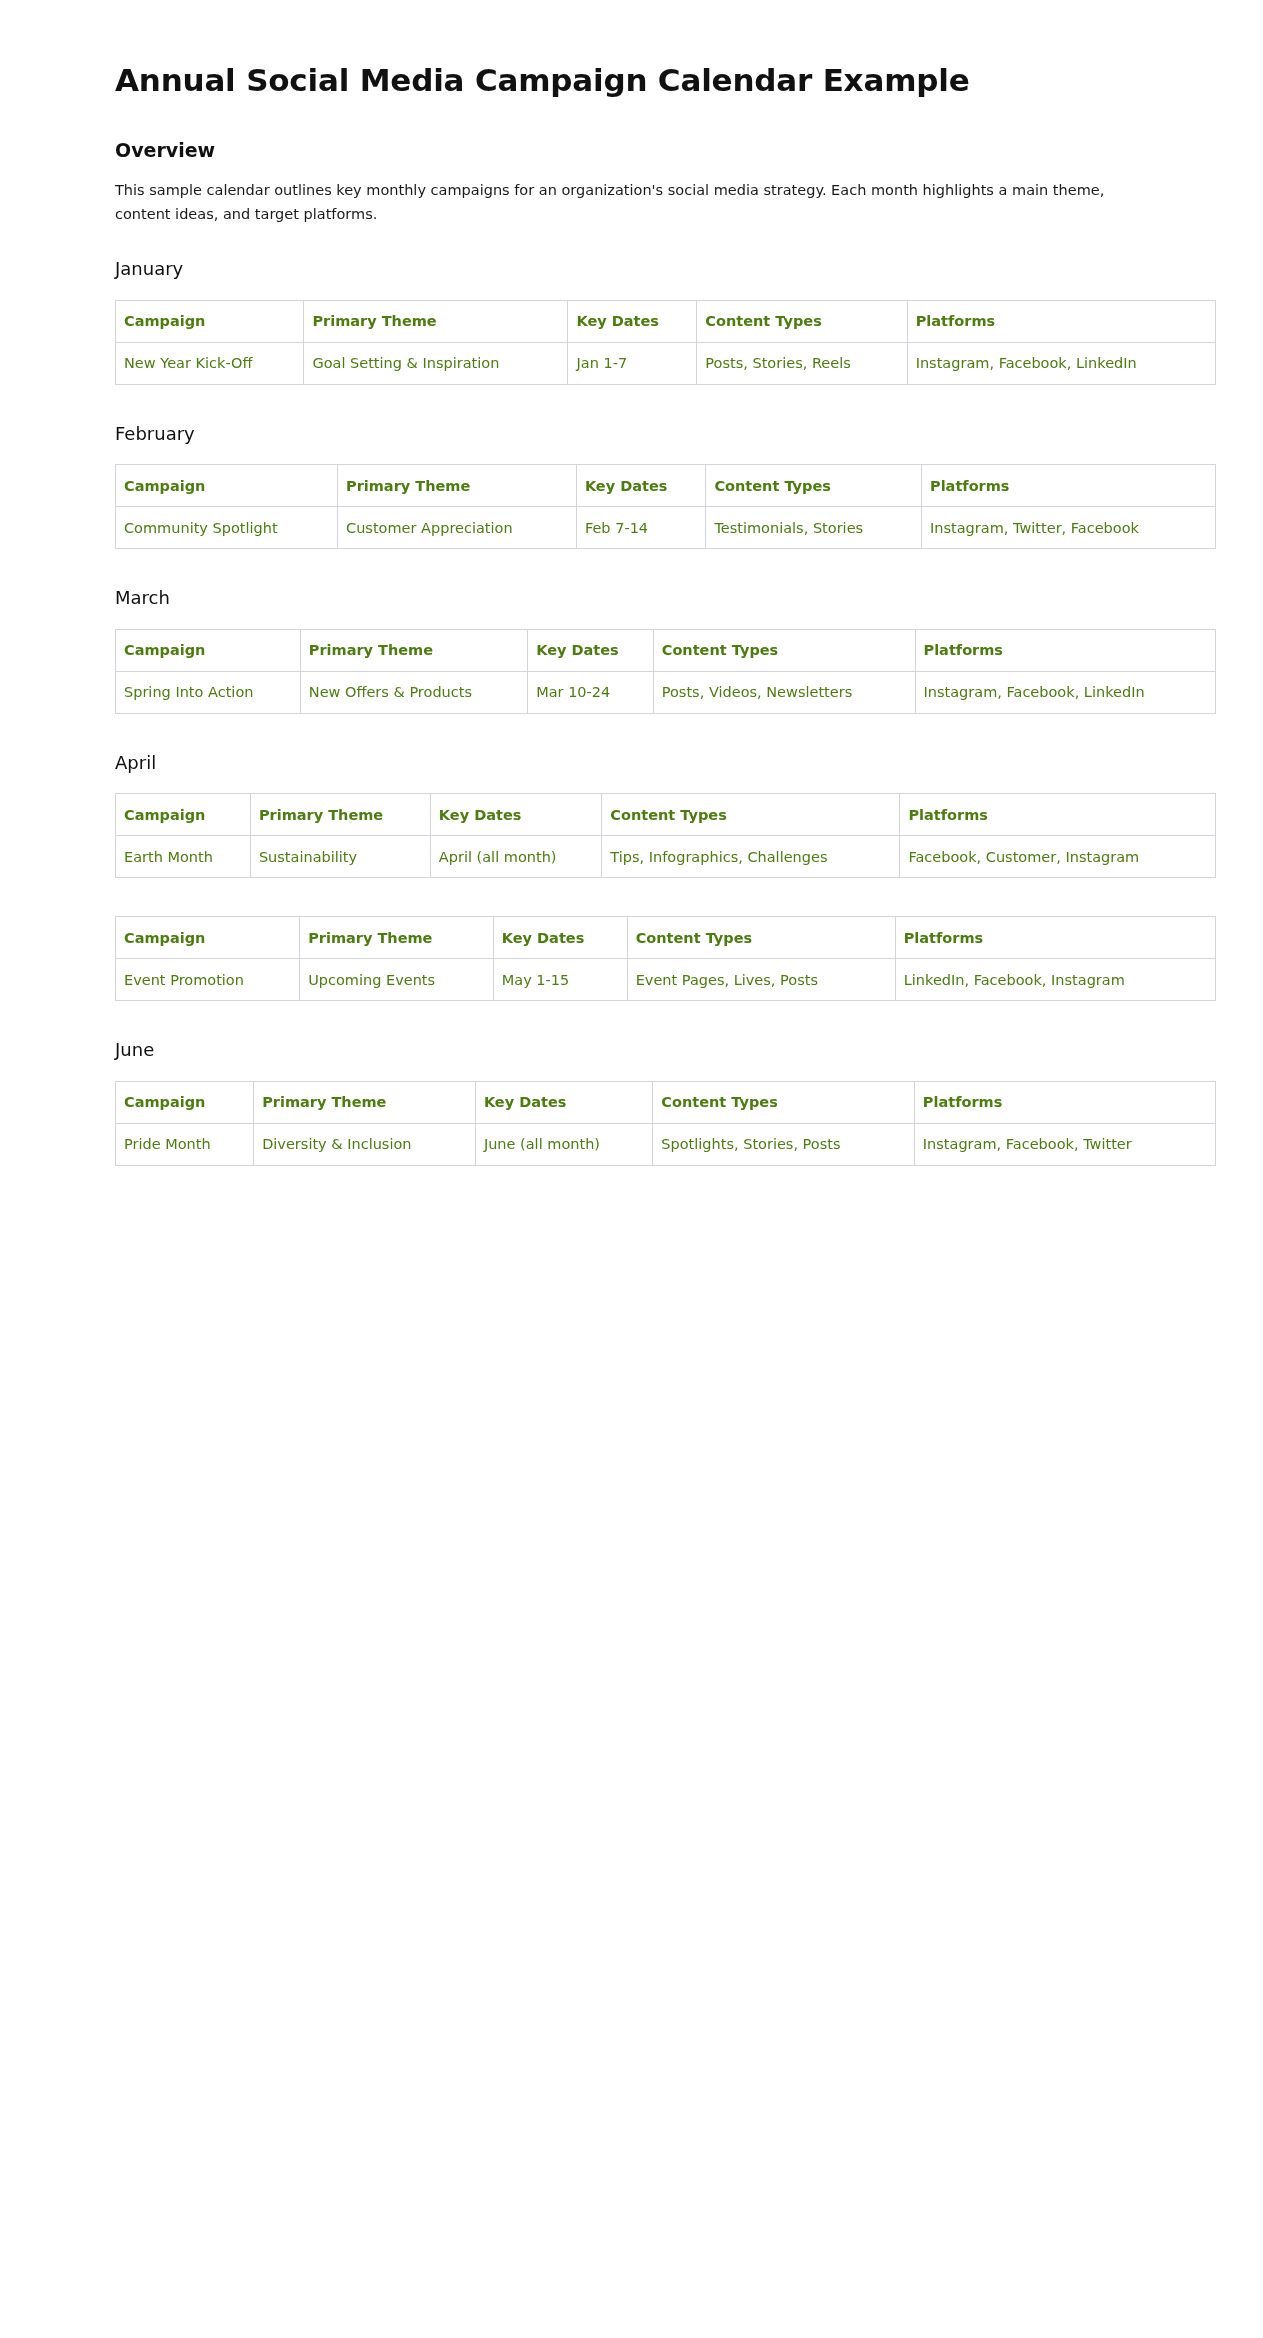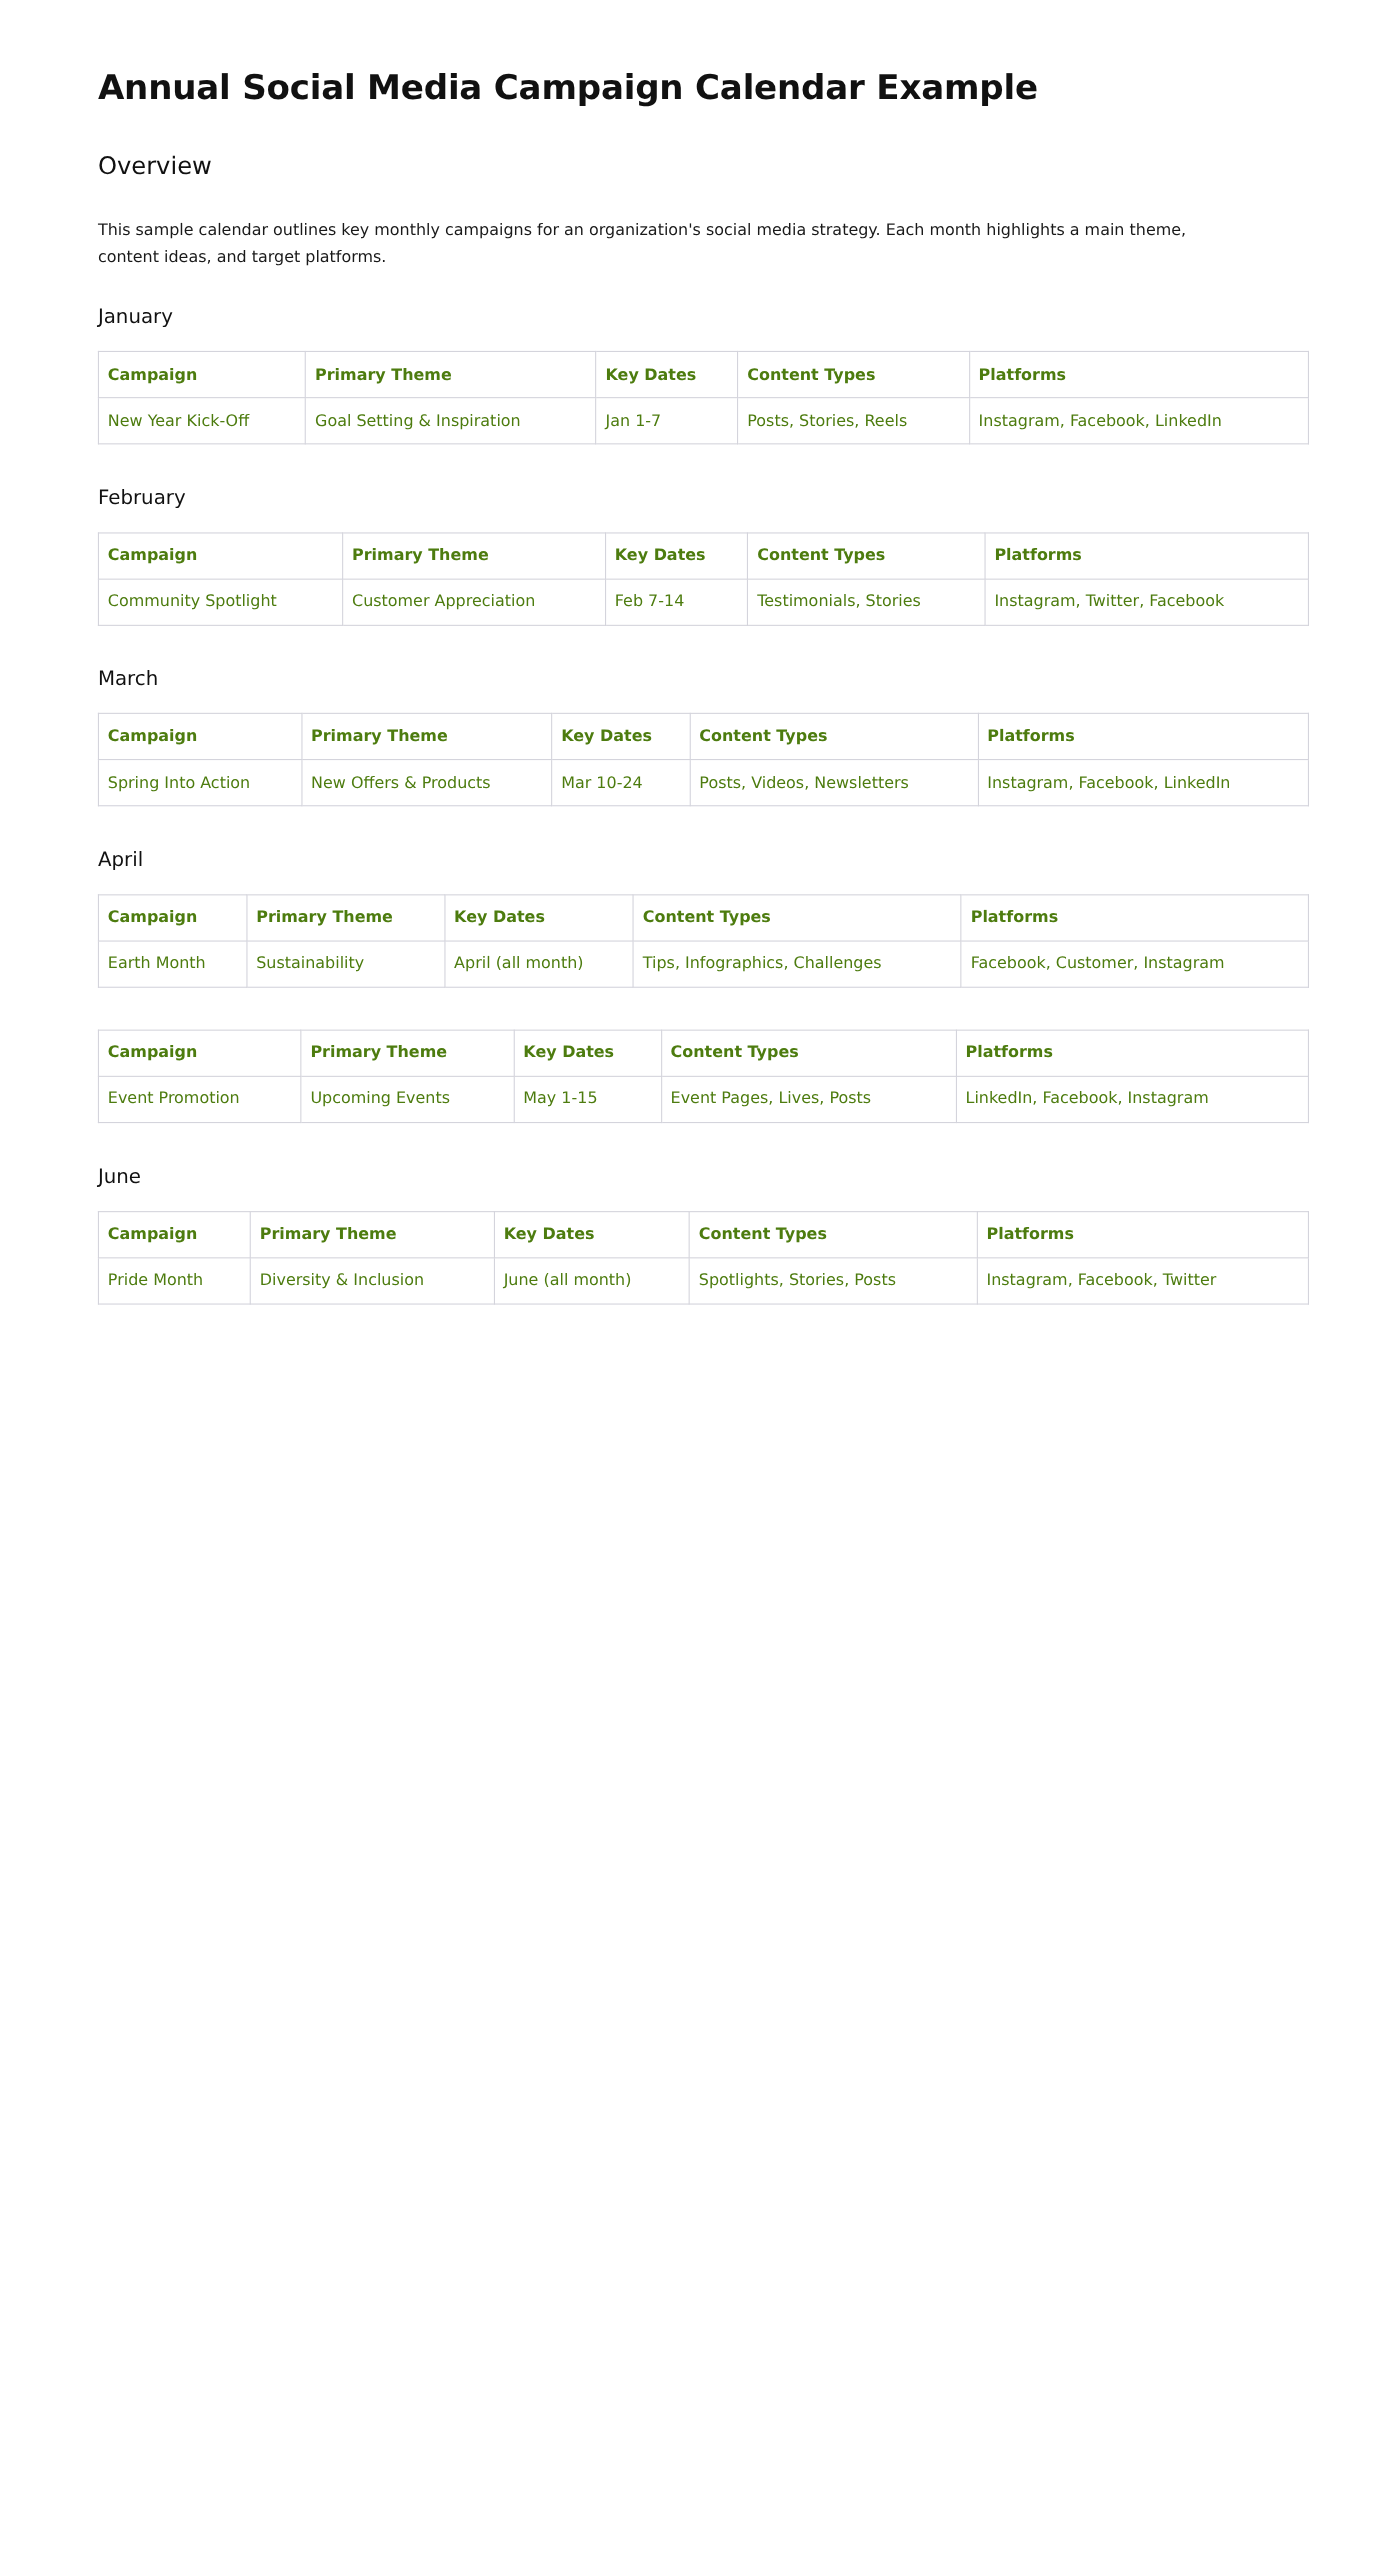--- a/index.html
+++ b/index.html
@@ -7,35 +7,35 @@
       padding: 0;
       background: #ffffff;
     }
     body {
       width: 1263px;
       min-height: 2338px;
       font-family: "DejaVu Sans", "Liberation Sans", sans-serif;
       color: #111111;
     }
     .page {
-      padding: 62px 81px 40px 89px;
+      padding: 62px 81px 40px 115px;
       box-sizing: border-box;
       width: 1188px;
     }
     h1.page-title {
       font-size: 31px;
       font-weight: 600;
       margin: 0 0 40px 0;
       line-height: 1.2;
       letter-spacing: -0.2px;
     }
     h2.section-title {
-      font-size: 22px;
-      font-weight: 400;
-      margin: 0 0 32px 0;
+      font-size: 19px;
+      font-weight: 700;
+      margin: 0 0 16px 0;
       line-height: 1.2;
     }
     p.intro {
       font-size: 14.5px;
       line-height: 24px;
       margin: 0 0 32px 0;
       color: #1a1a1a;
     }
     .month-section {
       margin-bottom: 38px;

